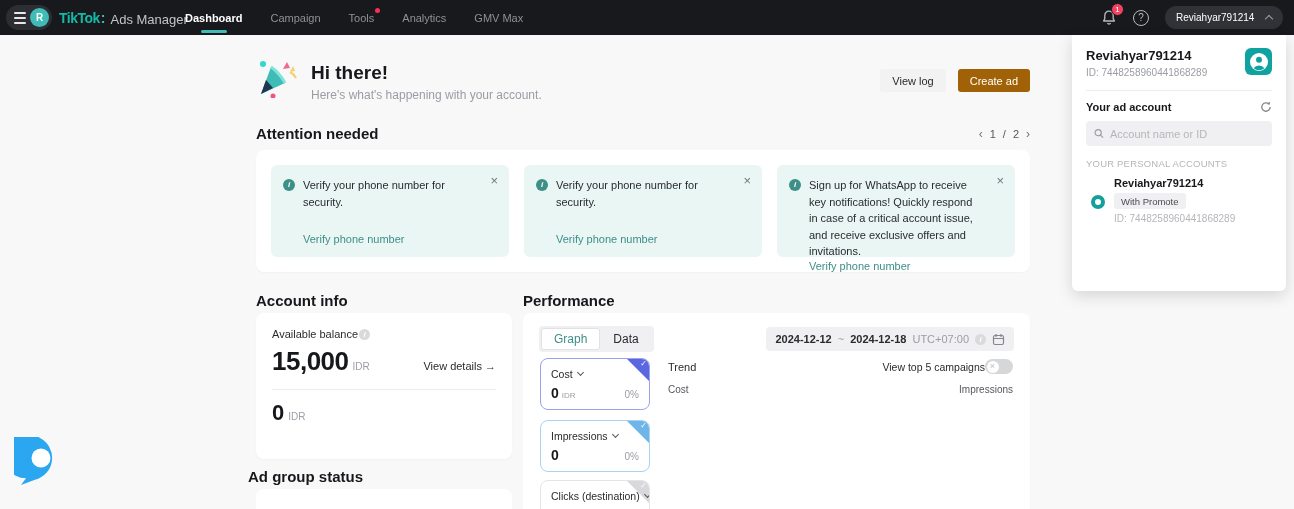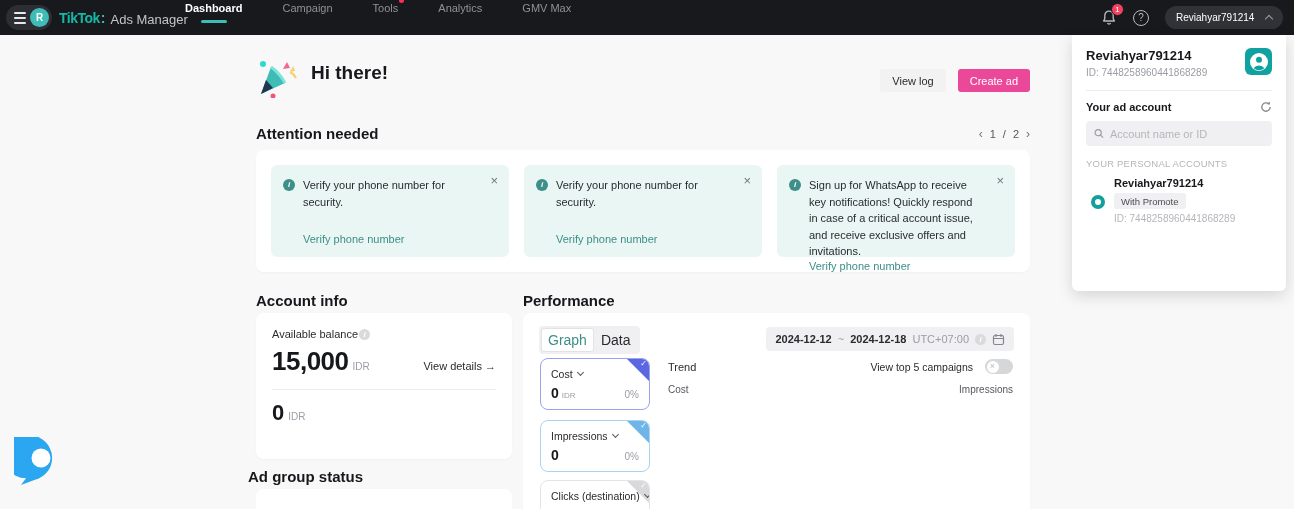--- a/index.html
+++ b/index.html
@@ -13,21 +13,21 @@
             background:#2c2e33;display:flex;align-items:center;justify-content:space-between;
             padding:0 3px 0 8px;cursor:pointer}
   .hamburger{width:12px;display:flex;flex-direction:column;gap:3px}
   .hamburger i{display:block;height:2px;background:#e8e8e8;border-radius:1px}
   .nav-avatar{width:19px;height:19px;border-radius:50%;background:#3fbcb5;color:#fff;
               font-size:10px;font-weight:bold;display:flex;align-items:center;justify-content:center}
   .logo{position:absolute;left:59px;top:0;height:35px;display:flex;align-items:center;cursor:pointer}
   .logo .tiktok{color:#14b8a6;font-weight:bold;font-size:14px;letter-spacing:-.5px}
   .logo .colon{color:#3fbcb5;font-weight:bold;font-size:14px;margin-left:1px}
   .logo .suffix{color:#c3c4c7;font-size:13px;margin-left:5px;margin-top:3px}
-  .nav-items{position:absolute;left:185px;top:0;height:25px;display:flex;gap:40px;align-items:flex-end}
+  .nav-items{position:absolute;left:185px;top:0;height:25px;display:flex;gap:28px;align-items:flex-start}
   .nav-item{font-size:11px;color:#8f9196;cursor:pointer;position:relative;height:35px;
             display:flex;align-items:center}
   .nav-item.active{color:#fff;font-weight:bold}
   .nav-item.active::after{content:"";position:absolute;left:50%;transform:translateX(-50%);
             bottom:2px;width:26px;height:3px;border-radius:2px;background:#3fbcb5}
   .nav-item .dot{position:absolute;top:8px;right:-6px;width:5px;height:5px;border-radius:50%;background:#fe2c55}
   .nav-right{position:absolute;right:11px;top:0;height:35px;display:flex;align-items:center;gap:16px}
   .bell-wrap{position:relative;cursor:pointer;display:flex}
   .badge{position:absolute;top:-6px;right:-7px;min-width:13px;height:13px;border-radius:7px;
          background:#f4415f;color:#fff;font-size:8px;display:flex;align-items:center;
@@ -41,21 +41,21 @@
            transform:rotate(45deg);margin-top:3px}
 
   
   .welcome-icon{position:absolute;left:257px;top:58px;width:42px;height:40px}
   .welcome-title{position:absolute;left:311px;top:62px;font-size:19px;font-weight:bold;color:#17181c}
   .welcome-sub{position:absolute;left:311px;top:88px;font-size:12px;color:#9a9da3}
   .hero{position:absolute;top:69px;right:264px;display:flex;gap:12px}
   .btn{height:23px;padding:0 12px;border-radius:3px;font-size:11px;display:flex;
        align-items:center;cursor:pointer;border:none;font-family:inherit}
   .btn-light{background:#f2f2f3;color:#2a2b2f}
-  .btn-teal{background:#ec4899;color:#fff}
+  .btn-teal{background:#a16207;color:#fff}
 
   
   .section-title{position:absolute;font-size:15px;font-weight:bold;color:#17181c}
   .pager{position:absolute;top:127px;right:264px;font-size:11px;color:#55575c;display:flex;
          gap:7px;align-items:center}
   .pager .pg-btn{cursor:pointer;color:#717379;font-size:12px}
   .attn-wrap{position:absolute;left:256px;top:150px;width:774px;height:122px;background:#fff;
              border-radius:8px;padding:15px;display:flex;gap:15px;box-shadow:0 1px 2px rgba(0,0,0,.03)}
   .attn-card{flex:1;background:#e9f6f4;border-radius:6px;padding:12px;display:flex;
              flex-direction:column;position:relative}
@@ -80,21 +80,21 @@
   .spend-label{font-size:11px;color:#2a2b2f}
   .spend-row{display:flex;align-items:baseline;margin-top:7px}
   .spend-val{font-size:22px;font-weight:bold;color:#17181c}
   .adg-card{position:absolute;left:256px;top:489px;width:256px;height:30px;background:#fff;
             border-radius:8px 8px 0 0}
 
   
   .perf-card{position:absolute;left:523px;top:313px;width:507px;height:196px;background:#fff;
              border-radius:8px 8px 0 0;overflow:hidden;box-shadow:0 1px 2px rgba(0,0,0,.03)}
   .tabs{position:absolute;left:16px;top:13px;background:#f0f0f2;border-radius:4px;padding:2px;display:flex}
-  .tab{font-size:14px;padding:4px 7px;border-radius:3px;color:#2a2b2f;cursor:pointer}
+  .tab{font-size:12px;padding:4px 13px;border-radius:3px;color:#2a2b2f;cursor:pointer}
   .tab.active{background:#fff;color:#3d8f88;box-shadow:inset 0 0 0 1px #e2e2e4}
   .dates{position:absolute;right:16px;top:14px;height:24px;background:#f0f0f2;border-radius:4px;
          display:flex;align-items:center;gap:6px;padding:0 9px;font-size:11px;cursor:pointer}
   .date-val{color:#2a2b2f;font-weight:bold}
   .date-sep,.date-tz{color:#9a9da3;font-weight:normal}
   .metric{position:absolute;left:17px;width:110px;background:#fff;border-radius:8px;
           padding:9px 10px 7px;overflow:hidden;cursor:pointer}
   .metric .corner{position:absolute;top:0;right:0;width:0;height:0;
                   border-left:22px solid transparent;border-top-width:22px;border-top-style:solid}
   .metric .check{position:absolute;top:0;right:2px;color:#fff;font-size:8px}
@@ -107,21 +107,21 @@
   .m-pct{margin-left:auto;font-size:10px;color:#9a9da3}
   .metric-cost{top:45px;height:52px;border:1px solid #99a2ee}
   .metric-cost .corner{border-top-color:#5a67e0}
   .metric-impressions{top:107px;height:52px;border:1px solid #a9d3f3}
   .metric-impressions .corner{border-top-color:#6fb5ea}
   .metric-clicks{top:167px;height:52px;border:1px solid #e4e4e6}
   .metric-clicks .corner{border-top-color:#d9d9db}
   .trend-label{position:absolute;left:145px;top:48px;font-size:11px;color:#2a2b2f}
   .trend-cost{position:absolute;left:145px;top:71px;font-size:10px;color:#55575c}
   .trend-impr{position:absolute;right:17px;top:71px;font-size:10px;color:#55575c}
-  .toggle-row{position:absolute;right:17px;top:46px;display:flex;gap:12px;align-items:center;
+  .toggle-row{position:absolute;right:17px;top:46px;display:flex;gap:0;align-items:center;
               font-size:10.5px;color:#2a2b2f}
   .toggle{width:28px;height:15px;border-radius:8px;background:#d6d7d9;position:relative;cursor:pointer}
   .knob{position:absolute;left:1.5px;top:1.5px;width:12px;height:12px;border-radius:50%;background:#fff;
         display:flex;align-items:center;justify-content:center;color:#b9babd;font-size:9px;line-height:1}
 
   
   .panel{position:absolute;left:1072px;top:35px;width:214px;height:256px;background:#fff;
          border-radius:0 0 6px 6px;box-shadow:0 5px 16px rgba(0,0,0,.14);padding:13px 14px}
   .panel-name{font-size:13px;font-weight:bold;color:#17181c}
   .panel-id{font-size:10px;color:#9a9da3;margin-top:4px}
@@ -197,20 +197,21 @@
     <polygon points="4,36 14,9 28,25" fill="#3fbcb5"></polygon>
     <polygon points="4,36 9,22 16,30" fill="#1f3550"></polygon>
     <path d="M14,9 Q22,14 28,25" fill="none" stroke="#7fe3da" stroke-width="3"></path>
     <circle cx="6" cy="6" r="3" fill="#2fd9cf"></circle>
     <circle cx="16" cy="38" r="2.5" fill="#f0557d"></circle>
     <path d="M30 4 l3 6 -7 1 z" fill="#f06a8a"></path>
     <path d="M36 8 l2 5 -5 1 z" fill="#f5d06f"></path>
     <path d="M33 14 q4 2 6 6" stroke="#f5d06f" stroke-width="2" fill="none"></path>
   </svg>
   <div class="welcome-title">Hi there!</div>
+  <div class="welcome-sub">Here's what's happening with your account.</div>
   <div class="hero">
     <button class="btn btn-light">View log</button>
     <button class="btn btn-teal">Create ad</button>
   </div>
 
   <div class="section-title" style="left:256px;top:125px">Attention needed</div>
   <div class="pager">
     <span class="pg-btn">‹</span>
     <span>1</span>
     <span>/</span>

